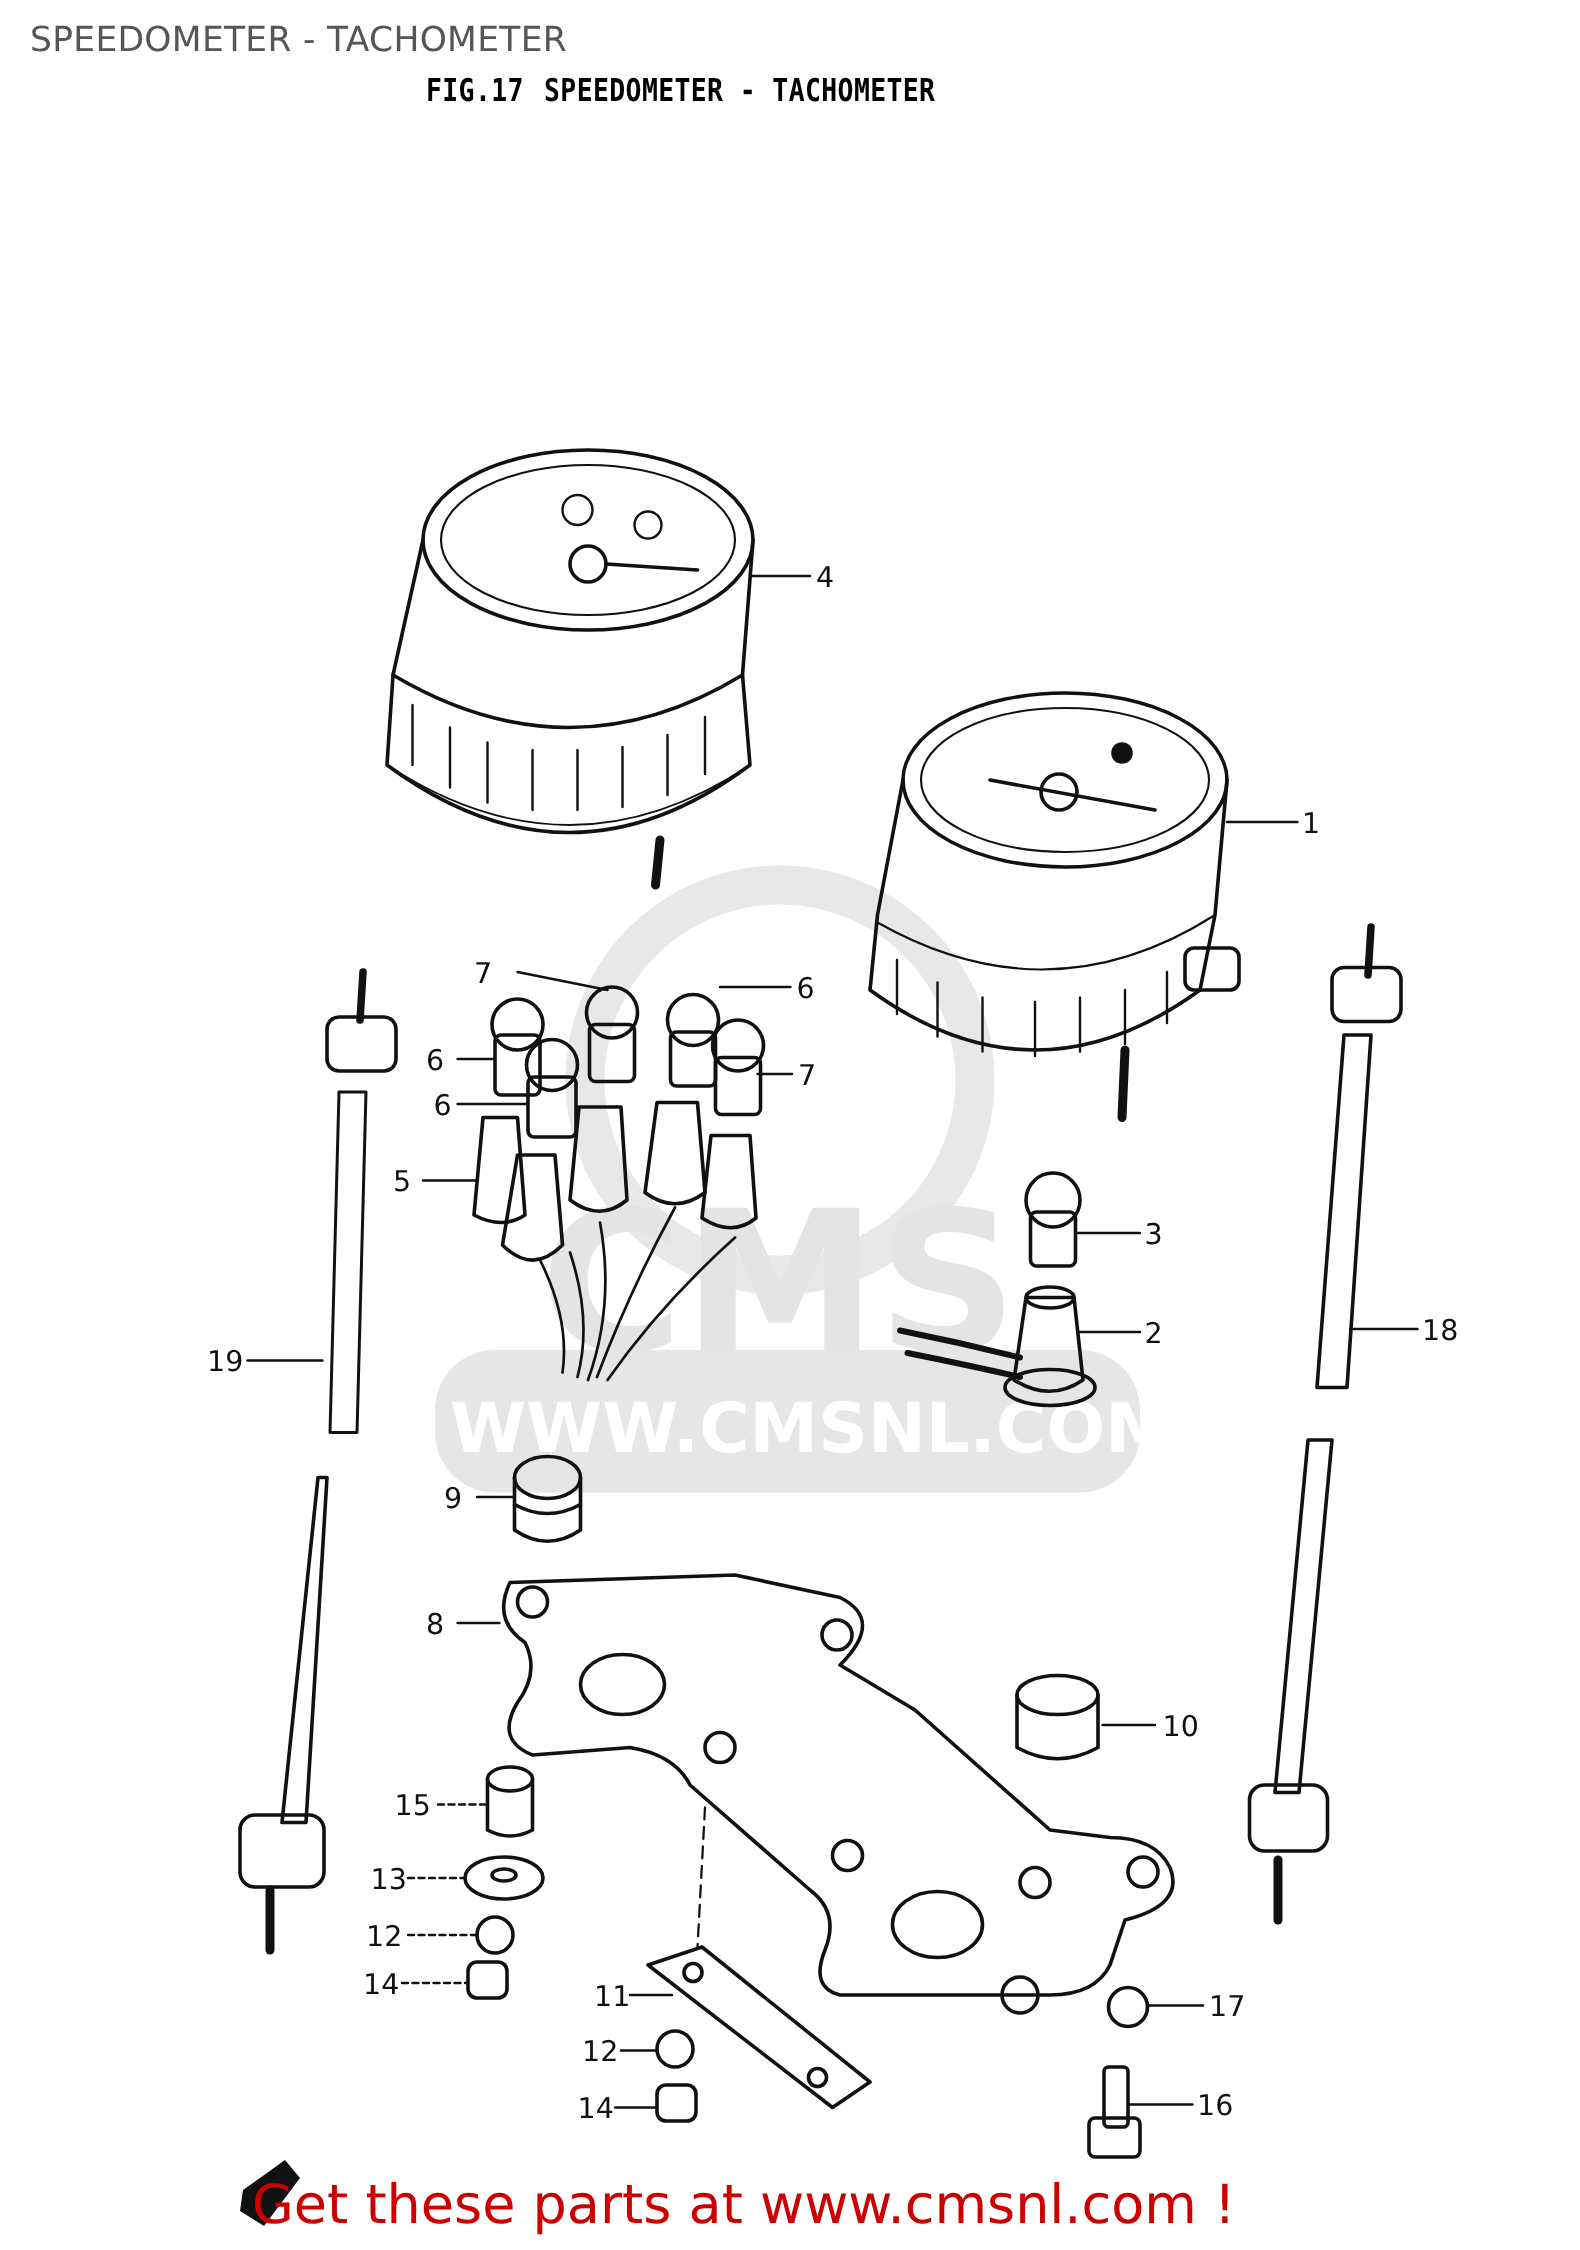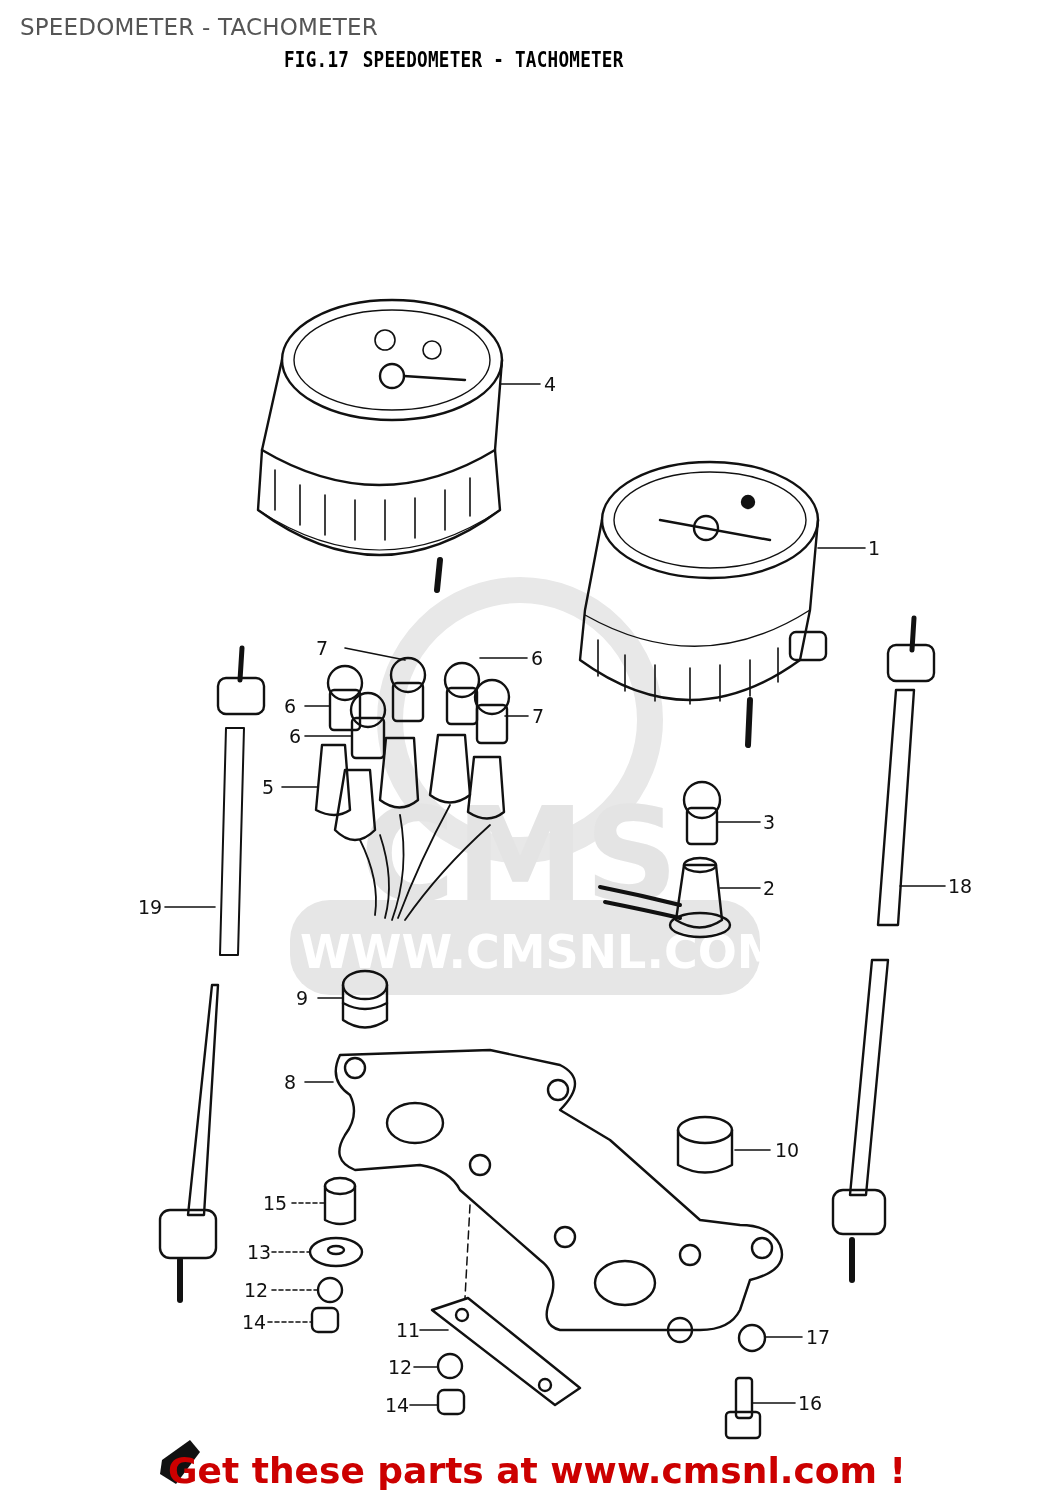--- a/index.html
+++ b/index.html
@@ -1,20 +1,20 @@
 <!DOCTYPE html>
 <html><head>
 <meta charset="utf-8">
 <style>
   html, body { margin: 0; padding: 0; background: #ffffff; }
   body { width: 1053px; height: 1500px; position: relative; overflow: hidden; font-family: "DejaVu Sans", sans-serif; }
   .page-title { position: absolute; left: 20px; top: 14px; font-family: "DejaVu Sans", sans-serif; font-size: 23px; color: #555555; letter-spacing: 0.2px; }
   .fig-title { position: absolute; left: 284px; top: 48px; font-family: "DejaVu Sans Mono", monospace; font-weight: bold; font-size: 21px; color: #000; letter-spacing: 0.3px; transform: scaleX(0.84); transform-origin: left top; }
   .fig-title span + span { margin-left: 16px; }
-  .footer-link { position: absolute; left: 168px; top: 1450px; font-family: "DejaVu Sans", sans-serif; font-size: 36px; color: #cc0000; white-space: nowrap; text-decoration: none; font-weight: bold; }
+  .footer-link { position: absolute; left: 168px; top: 1450px; font-family: "DejaVu Sans", sans-serif; font-size: 36px; color: #cc0000; white-space: nowrap; text-decoration: none; }
   svg.diagram { position: absolute; left: 0; top: 0; }
   .callout { font-family: "DejaVu Sans", sans-serif; font-size: 19px; fill: #111; }
   .wm-text { font-family: "DejaVu Sans", sans-serif; font-weight: bold; font-size: 46px; fill: #ffffff; }
   .wm-big { font-family: "DejaVu Sans", sans-serif; font-weight: bold; font-size: 130px; fill: #e4e4e4; }
 </style>
 </head>
 <body>
 
 <div class="page-title">SPEEDOMETER - TACHOMETER</div>
 <div class="fig-title"><span>FIG.17</span><span>SPEEDOMETER - TACHOMETER</span></div>

